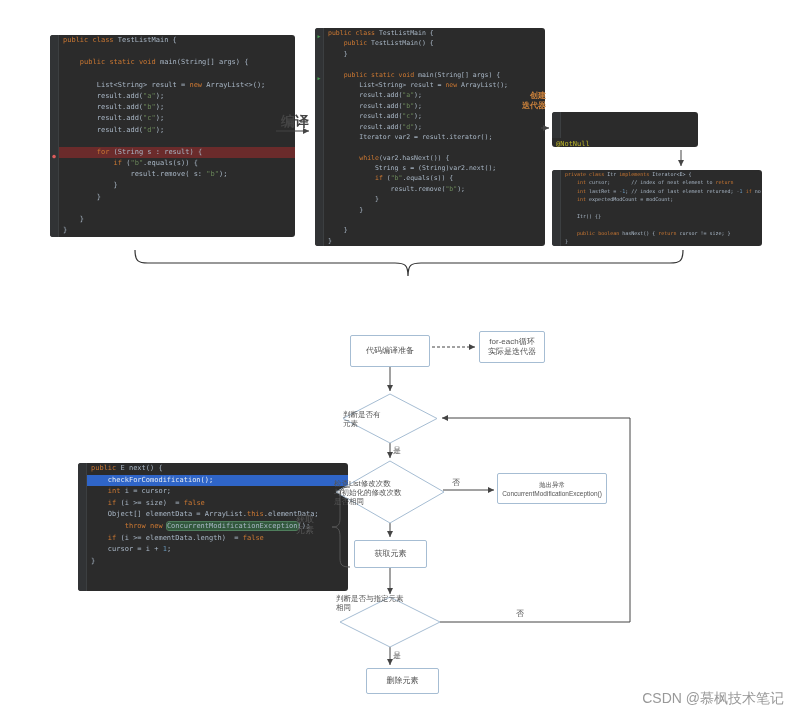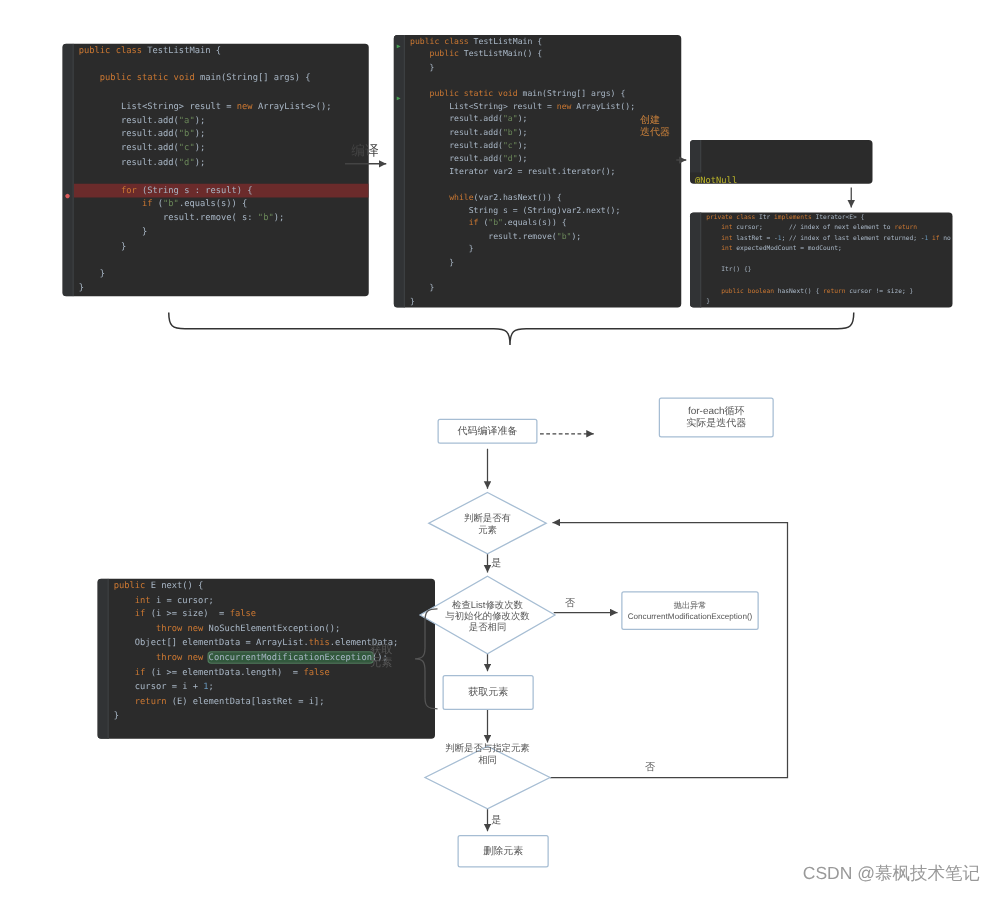--- a/index.html
+++ b/index.html
@@ -15,24 +15,24 @@
   .cline{height:var(--lh);line-height:var(--lh);font-size:var(--fs);color:#a9b7c6;white-space:pre;padding-left:4px;}
   .t-k{color:#cc7832;}
   .t-s{color:#6a8759;}
   .t-a{color:#bbb529;}
   .t-n{color:#6897bb;}
   .t-hl{background:#32593d;outline:1px solid #4f7d5c;border-radius:2px;}
   .hl-red{background:#6b2b2b;}
   .hl-blue{background:#2f65c8;color:#e8eef5;}
   .fnode{position:absolute;z-index:2;border:1px solid #a6bdd3;background:#fff;color:#555;display:flex;align-items:center;justify-content:center;text-align:center;white-space:pre-line;font-size:8px;line-height:10px;border-radius:2px;}
   .fnode.small{font-size:6.5px;line-height:9px;}
-  .dtext{position:absolute;z-index:2;color:#555;font-size:7.5px;line-height:9px;text-align:center;white-space:pre-line;}
+  .dtext{position:absolute;z-index:2;color:#555;font-size:7.5px;line-height:9px;white-space:pre-line;}
   .flabel{position:absolute;z-index:2;color:#555;font-size:8px;}
-  .arrow-label{position:absolute;z-index:2;color:#444;font-size:11px;font-weight:normal;}
-  .arrow-label.orange{color:#c9803b;font-weight:normal;font-size:8px;line-height:10px;white-space:pre-line;text-align:left;}
+  .arrow-label{position:absolute;z-index:2;color:#444;font-size:14px;font-weight:bold;}
+  .arrow-label.orange{color:#c9803b;font-weight:bold;font-size:8px;line-height:10px;white-space:pre-line;text-align:right;}
   .vlabel{position:absolute;z-index:2;color:#555;font-size:9px;line-height:11px;white-space:pre-line;text-align:center;}
   .watermark{position:absolute;z-index:2;color:#999;font-size:14px;}
 </style>
 </head>
 <body>
 
 <div class="canvas">
 
   <div class="code-panel" style="left:50px;top:35px;width:245px;height:202px;--lh:11.2px;--fs:7px;">
     <div class="gutter">
@@ -171,28 +171,27 @@
         <div class="gline"></div>
         <div class="gline"></div>
         <div class="gline"></div>
         <div class="gline"></div>
         <div class="gline"></div>
         <div class="gline"></div>
         <div class="gline"></div>
       </div>
     <div class="code-body">
         <div class="cline"><span class="t-k">public</span> E next() {</div>
+        <div class="cline hl-blue">    checkForComodification();</div>
         <div class="cline">    <span class="t-k">int</span> i = cursor;</div>
         <div class="cline">    <span class="t-k">if</span> (i &gt;= size)  = <span class="t-k">false</span></div>
-        <div class="cline">        <span class="t-k">throw</span> <span class="t-k">new</span> NoSuchElementException();</div>
         <div class="cline">    Object[] elementData = ArrayList.<span class="t-k">this</span>.elementData;</div>
         <div class="cline">        <span class="t-k">throw</span> <span class="t-k">new</span> <span class="t-hl">ConcurrentModificationException</span>();</div>
         <div class="cline">    <span class="t-k">if</span> (i &gt;= elementData.length)  = <span class="t-k">false</span></div>
         <div class="cline">    cursor = i + <span class="t-n">1</span>;</div>
-        <div class="cline">    <span class="t-k">return</span> (E) elementData[lastRet = i];</div>
         <div class="cline">}</div>
       </div>
   </div>
 
   <svg class="overlay" width="794" height="724" viewBox="0 0 794 724">
     <defs>
       <marker id="arw" markerWidth="8" markerHeight="8" refX="6" refY="3" orient="auto" markerUnits="userSpaceOnUse">
         <path d="M0,0 L6,3 L0,6 Z" fill="#444"></path>
       </marker>
     </defs>
@@ -212,22 +211,22 @@
     <line x1="390" y1="647" x2="390" y2="665" stroke="#444" marker-end="url(#arw)"></line>
     <path d="M440,622 L630,622 L630,418 L442,418" fill="none" stroke="#444" marker-end="url(#arw)"></path>
 
     <polygon points="390,394 437,418.5 390,443 343,418.5" fill="#fff" stroke="#a6bdd3"></polygon>
     <polygon points="390,461 444,492 390,523 336,492" fill="#fff" stroke="#a6bdd3"></polygon>
     <polygon points="390,597 440,622 390,647 340,622" fill="#fff" stroke="#a6bdd3"></polygon>
 
     <path d="M350,487 C342,487 340,489 340,497 L340,518 C340,525 338,527 332,527 C338,527 340,529 340,537 L340,558 C340,565 342,567 350,567" fill="none" stroke="#555" stroke-width="1"></path>
   </svg>
 
-  <div class="fnode" style="left:350px;top:335px;width:80px;height:20px;">代码编译准备</div>
-  <div class="fnode" style="left:479px;top:318px;width:92px;height:32px;margin-left:48px;">for-each循环
+  <div class="fnode" style="left:350px;top:335px;width:80px;height:32px;">代码编译准备</div>
+  <div class="fnode" style="left:479px;top:331px;width:66px;height:32px;">for-each循环
 实际是迭代器</div>
   <div class="fnode small" style="left:497px;top:473px;width:110px;height:31px;">抛出异常
 ConcurrentModificationException()</div>
   <div class="fnode" style="left:354px;top:540px;width:73px;height:28px;">获取元素</div>
   <div class="fnode" style="left:342px;top:668px;width:73px;height:26px;margin-left:24px;">删除元素</div>
 
   <div class="dtext" style="left:343px;top:410px;width:94px;">判断是否有
 元素</div>
   <div class="dtext" style="left:334px;top:479px;width:112px;">检查List修改次数
 与初始化的修改次数

